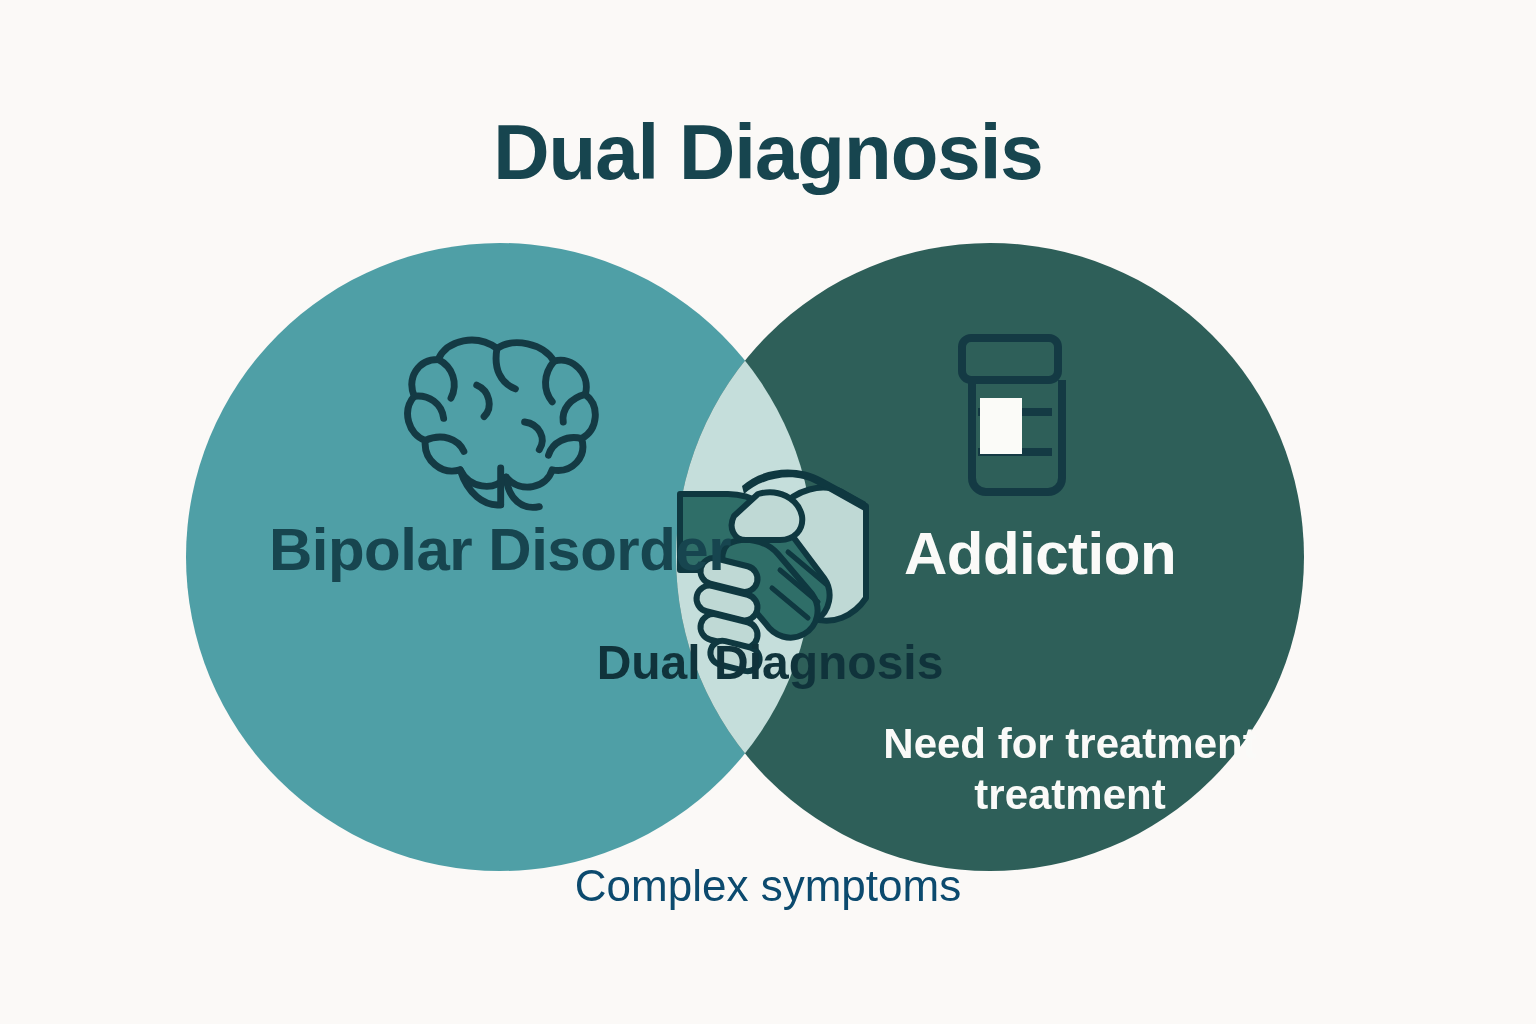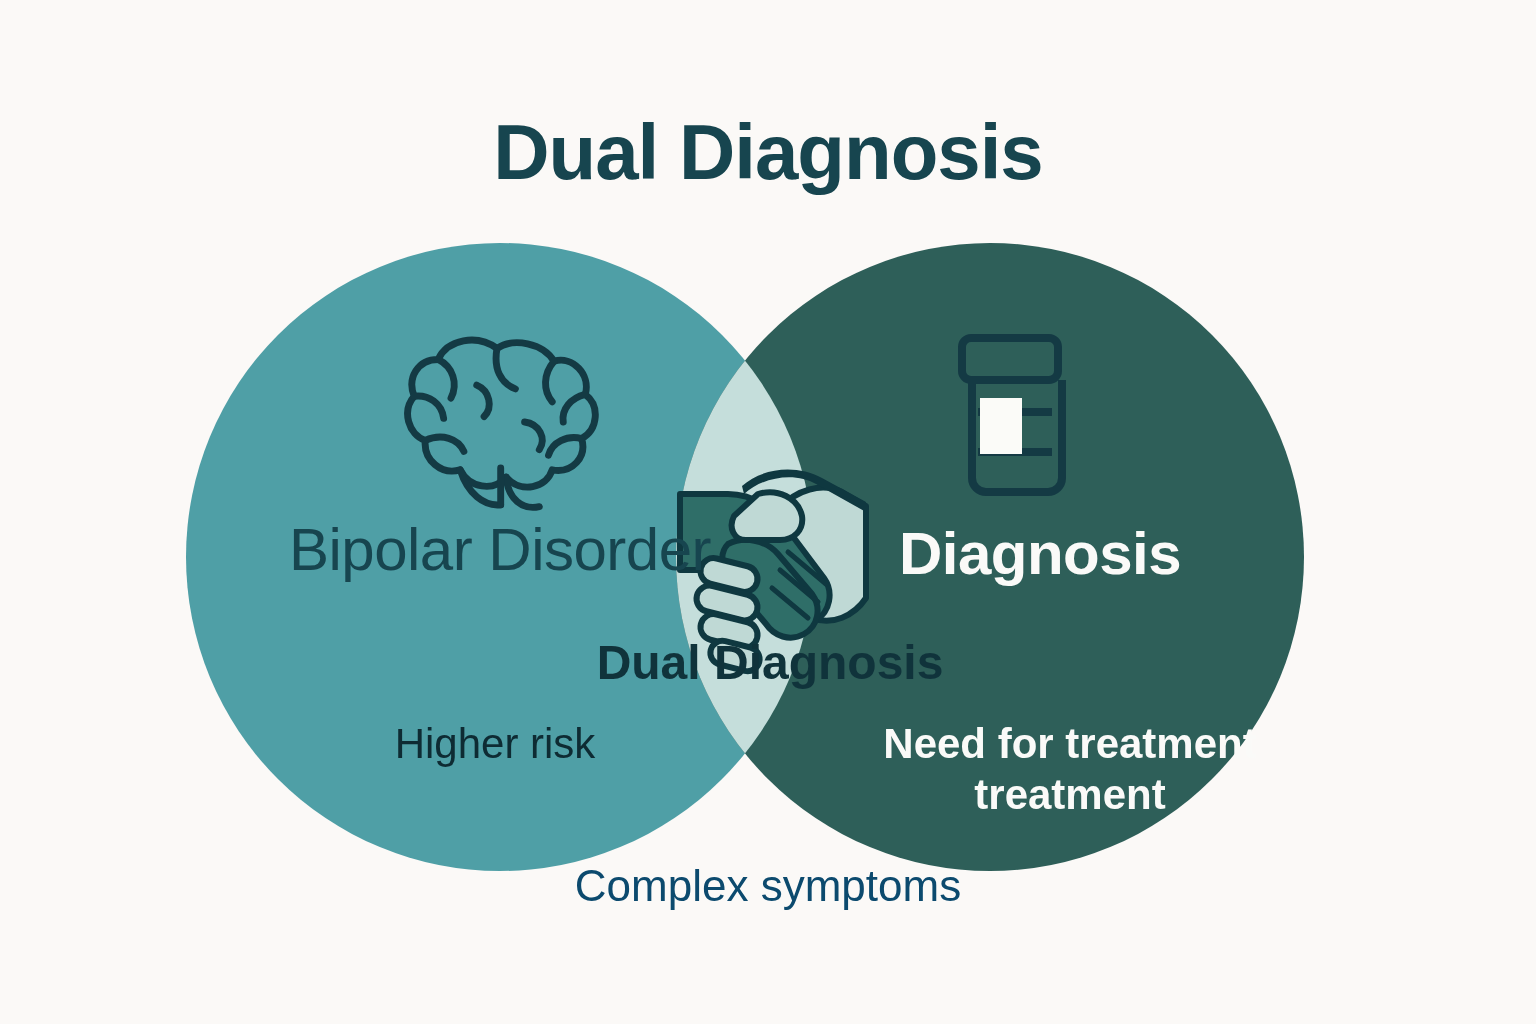--- a/index.html
+++ b/index.html
@@ -48,21 +48,21 @@
     position: absolute;
     text-align: center;
     line-height: 1.06;
     white-space: pre-line;
   }
   .left-title {
     left: 230px;
     top: 518px;
     width: 540px;
     font-size: 60px;
-    font-weight: 400;
+    font-weight: 700;
     color: #17454F;
     letter-spacing: -0.5px;
   }
   .left-sub {
     left: 300px;
     top: 718px;
     width: 390px;
     font-size: 42px;
     font-weight: 400;
     color: #0E2B33;
@@ -192,22 +192,21 @@
 
       <g stroke="#0F3840" stroke-width="5" fill="none" stroke-linecap="round">
         <path d="M104 86 L 142 118"></path>
         <path d="M96 104 L 134 136"></path>
         <path d="M88 122 L 124 152"></path>
       </g>
     </g>
   </svg>
 
   <div class="lbl left-title">Bipolar Disorder</div>
-  <div class="lbl left-sub">Higher risk</div>
-
-  <div class="lbl right-title">Diagnosis</div>
+
+  <div class="lbl right-title">Addiction</div>
   <div class="lbl right-sub">Need for treatment treatment</div>
 
   <div class="lbl center-lbl">Dual Diagnosis</div>
 
   <div class="lbl bottom-lbl">Complex symptoms</div>
 
 </div>
 
 </body></html>

